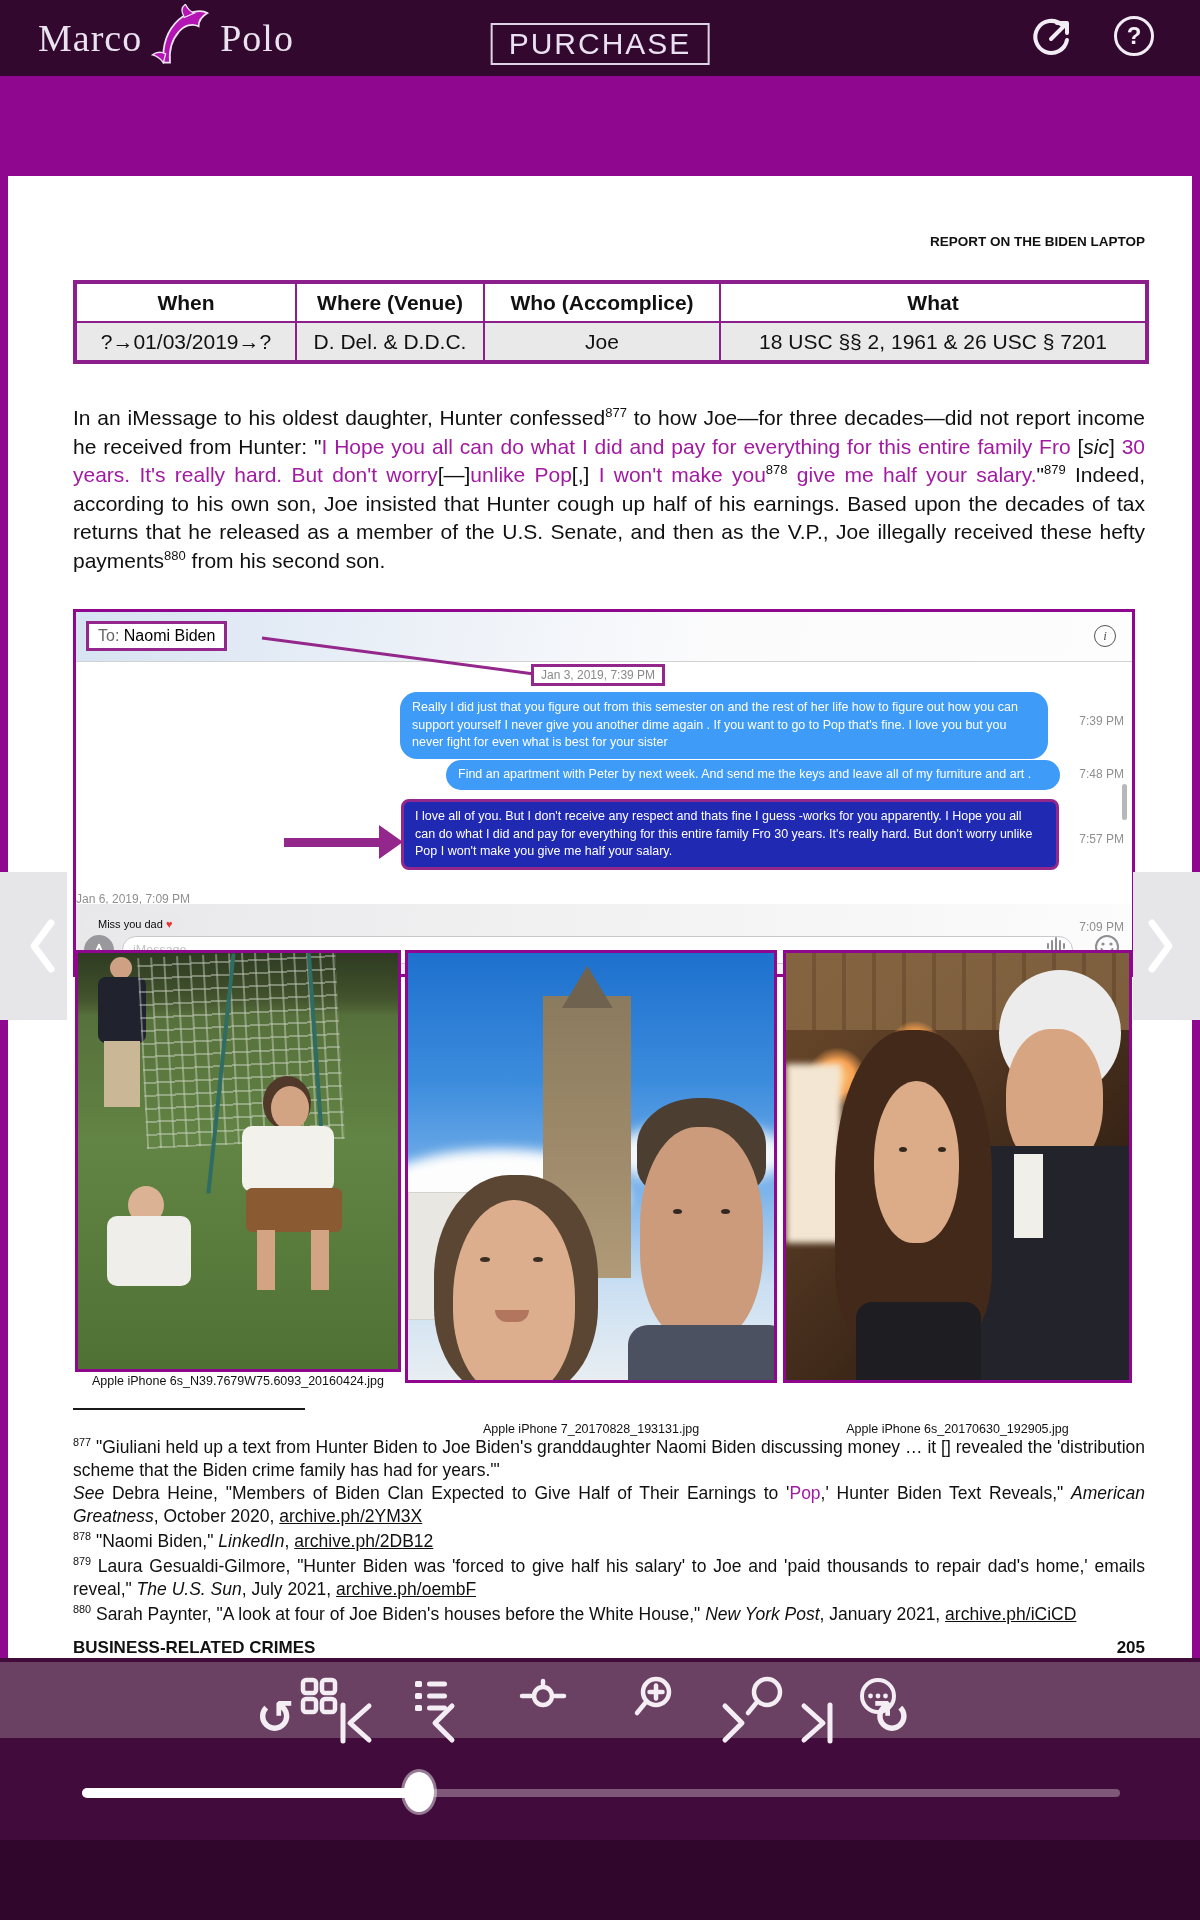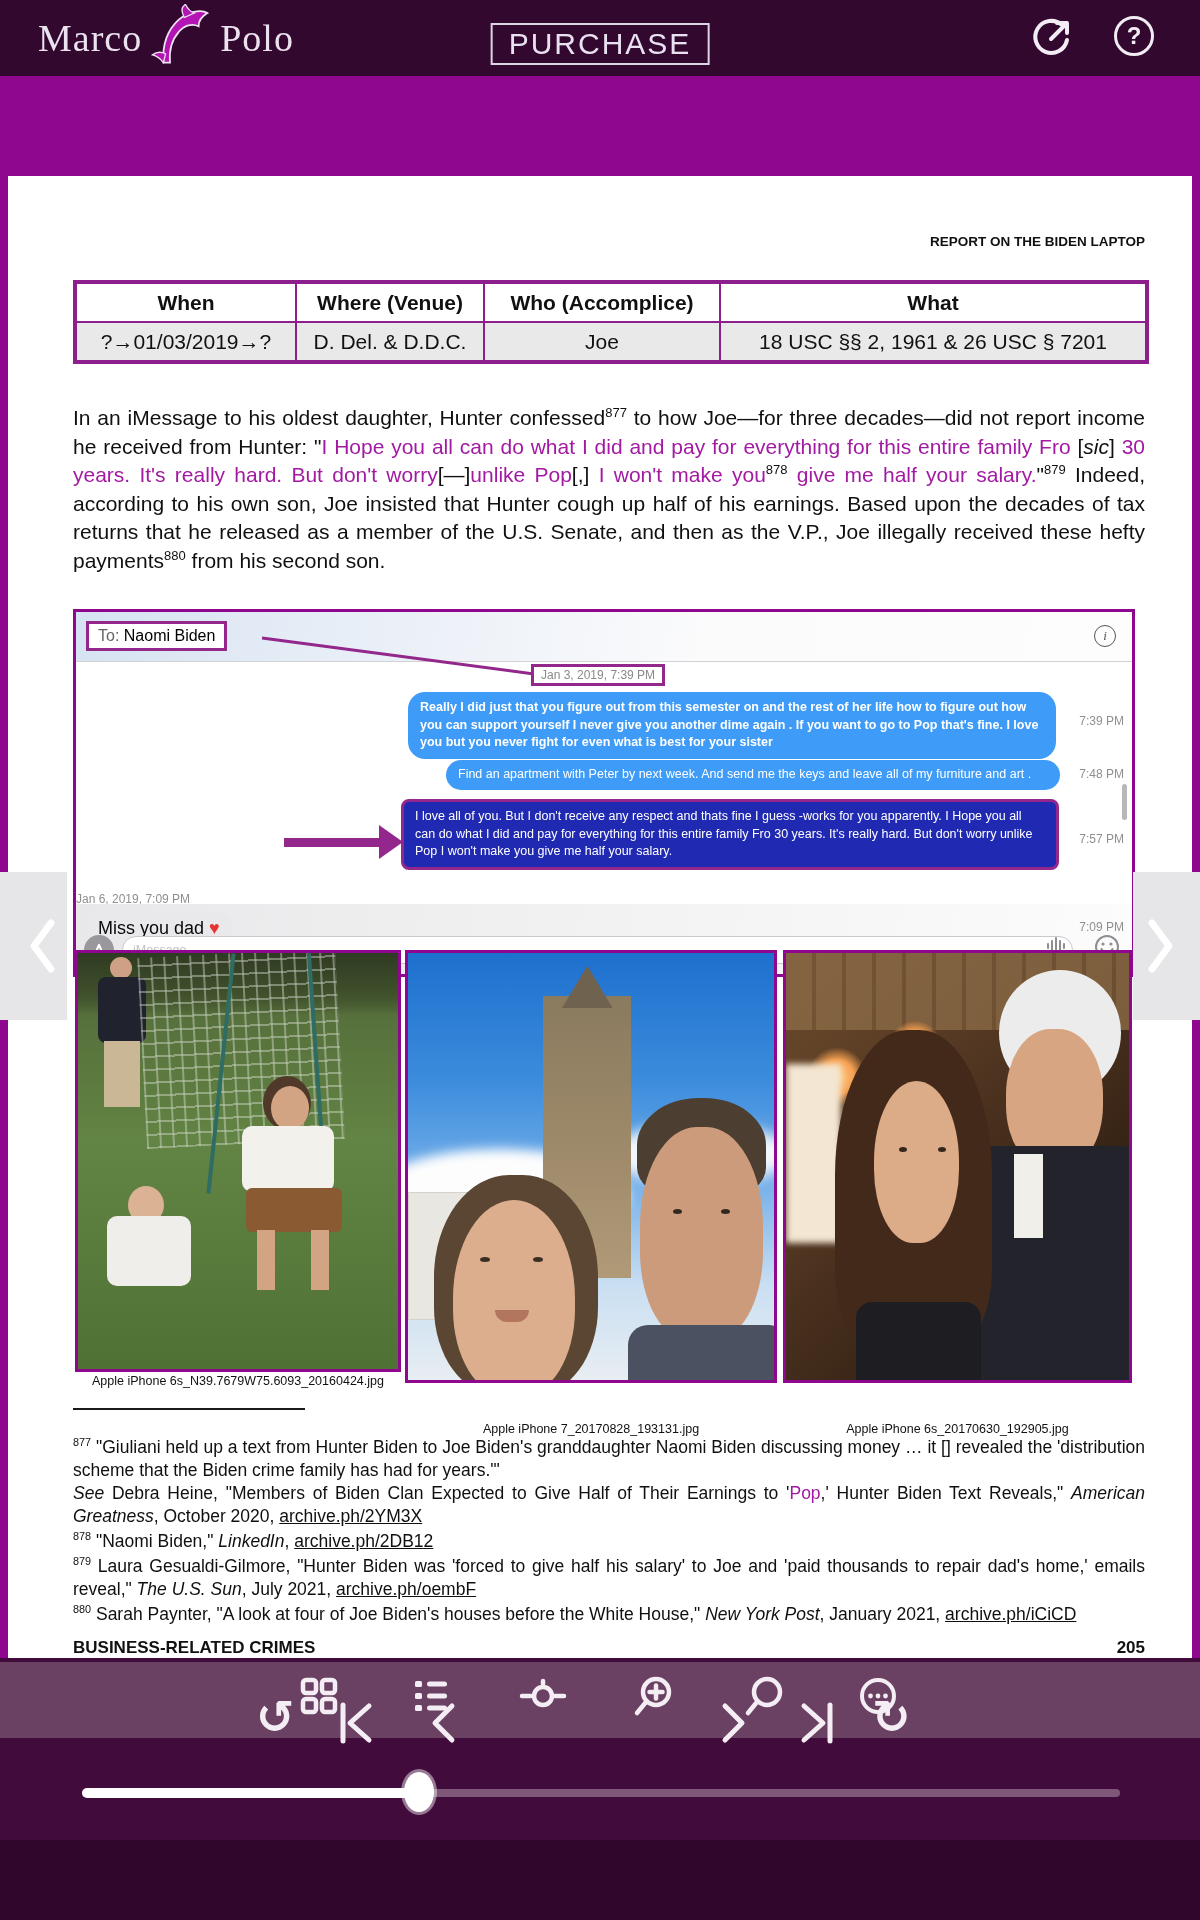--- a/index.html
+++ b/index.html
@@ -45,32 +45,32 @@
   .to-box { position:absolute; left:10px; top:9px; border:3px solid #93278b; background:#fff; padding:3px 9px;
             font-size:16px; color:#000; }
   .to-box .tolabel { color:#666; }
   .info-icon { position:absolute; right:16px; top:13px; width:22px; height:22px; border:1.6px solid #555;
                border-radius:50%; color:#555; font-size:13px; font-style:italic; font-family:"Liberation Serif",serif;
                display:flex; align-items:center; justify-content:center; }
   .anno-svg { position:absolute; left:0; top:0; pointer-events:none; }
   .ts-box1 { position:absolute; left:455px; top:52px; border:3px solid #93278b; background:#fff; padding:1px 7px;
              font-size:12px; color:#8a8a8a; }
   .bubble { position:absolute; color:#fff; font-size:12.5px; line-height:17.5px; border-radius:17px; padding:7px 12px; }
-  .b1 { left:332px; top:80px; width:648px; background:#3e9bf7;font-weight:bold; }
+  .b1 { left:324px; top:80px; width:648px; background:#3e9bf7; }
   .b2 { left:370px; top:148px; width:614px; background:#3e9bf7; border-radius:16px; padding:6px 12px; }
   .b3 { left:325px; top:187px; width:658px; background:#2029b2; border:3px solid #93278b; border-radius:8px; padding:6px 11px; }
   .msg-time { position:absolute; right:8px; font-size:12px; color:#8f8f8f; }
   .arrow-bar { position:absolute; left:208px; top:226px; width:96px; height:9px; background:#93278b; }
   .arrow-head { position:absolute; left:303px; top:213px; width:0; height:0;
                 border-left:24px solid #93278b; border-top:17px solid transparent; border-bottom:17px solid transparent; }
   .imsg-scroll { position:absolute; right:5px; top:172px; width:5px; height:36px; background:#b8b8b8; border-radius:3px; }
   .ts2 { position:absolute; left:0; top:280px; width:100%; text-align:left; font-size:12px; color:#8f8f8f; }
   .input-strip { position:absolute; left:0; bottom:0; width:100%; height:70px;
                  background:linear-gradient(100deg,#e8e8ea 0%,#f1f1f2 45%,#fcfcfd 100%); }
-  .miss-bubble { position:absolute; left:10px; top:300px; background:#e9e9eb; color:#0a0a0a; font-size:18px;
+  .miss-bubble { position:absolute; left:10px; top:300px; background:#e9e9eb; color:#0a0a0a; font-size:11px;
                  padding:6px 12px; border-radius:16px; }
   .heart { color:#e63434; }
   .apple-circle { position:absolute; left:8px; bottom:9px; width:30px; height:30px; border-radius:50%;
                   background:#98989d; display:flex; align-items:center; justify-content:center; }
   .imsg-input { position:absolute; left:46px; right:59px; bottom:10px; height:28px; border:1.5px solid #c9c9cd;
                 border-radius:14px; background:#fff; font-size:12.5px; padding:0 26px 0 10px; color:#444; }
   .imsg-input::placeholder { color:#c2c2c6; }
   .wave-icon { position:absolute; right:66px; bottom:15px; }
   .smiley-icon { position:absolute; right:12px; bottom:10px; }
 

